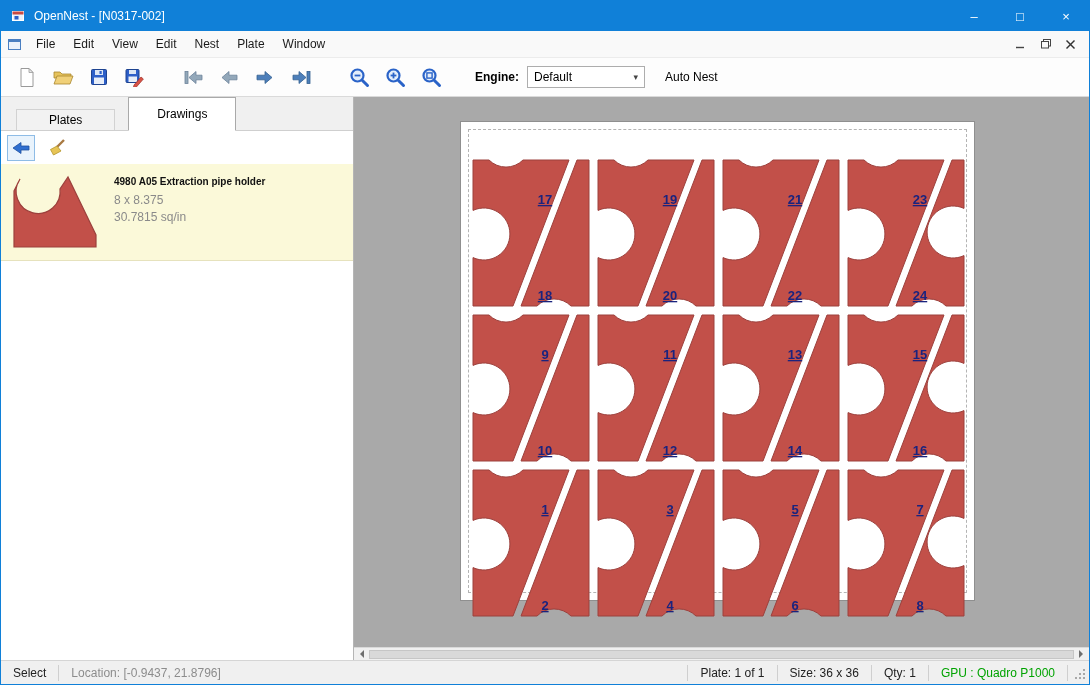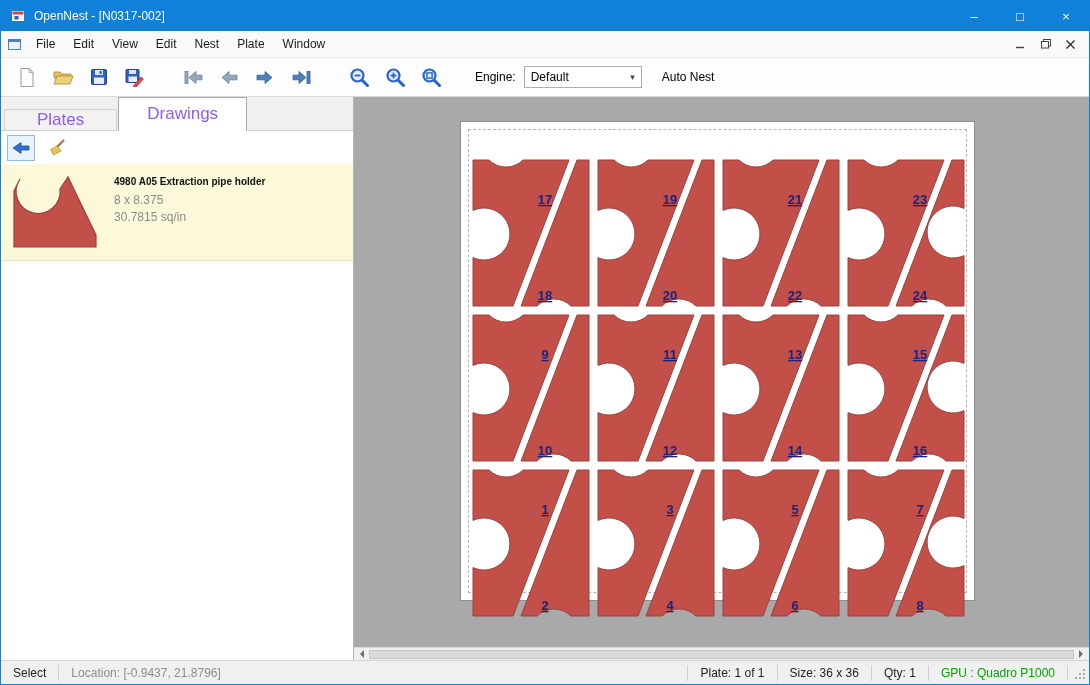--- a/index.html
+++ b/index.html
@@ -21,30 +21,30 @@
   .mdi-doc-icon{width:16px;height:15px;margin:0 4px 0 6px}
   .menu-items{display:flex;height:100%}
   .menu-item{padding:0 9px;display:flex;align-items:center}
   .mdi-controls{margin-left:auto;display:flex;align-items:center;padding-right:6px}
   .mdi-btn{width:25px;height:20px;display:flex;align-items:center;justify-content:center}
 
   
   .toolbar{flex:0 0 39px;background:#fdfdfd;border-bottom:1px solid #dadada;display:flex;align-items:center;padding-left:8px}
   .tool-group{display:flex;align-items:center;margin-right:22px}
   .tool-btn{width:36px;height:32px;display:flex;align-items:center;justify-content:center}
-  .engine-label{font-weight:normal;font-size:12px;margin:0 8px 0 4px}
+  .engine-label{font-weight:bold;font-size:12px;margin:0 8px 0 4px}
   .combo{width:118px;height:22px;border:1px solid #adadad;background:#fff;font-size:12px;display:flex;align-items:center;justify-content:space-between;padding:0 6px}
   .combo .caret{font-size:9px;color:#444}
   .autonest{font-size:12px;margin-left:20px}
 
   
   .main{flex:1;display:flex;min-height:0}
   .left-panel{flex:0 0 353px;border-right:1px solid #b5b5b5;background:#fff;display:flex;flex-direction:column}
   .tabstrip{flex:0 0 26px;background:#f0f0f0;display:flex;align-items:flex-end;padding-left:2px;border-bottom:1px solid #cfcfcf}
-  .tab{height:21px;padding:0 32px;display:flex;align-items:center;font-size:17px;background:#f2f2f2;border:1px solid #d2d2d2;border-bottom:none;margin-left:1px;color:#8b5cf6}
+  .tab{height:21px;padding:0 32px;display:flex;align-items:center;font-size:12px;background:#f2f2f2;border:1px solid #d2d2d2;border-bottom:none;margin-left:13px;color:#000000}
   .tab.active{height:25px;background:#fff;border-color:#a9a9a9;margin-bottom:-1px;border-bottom:1px solid #fff;position:relative;z-index:2;padding:16px 28px}
   .panel-toolbar{flex:0 0 33px;display:flex;align-items:center;padding:0 6px}
   .icon-btn{width:28px;height:26px;display:flex;align-items:center;justify-content:center;margin-right:8px}
   .icon-btn.selected{border:1px solid #8ebce6;background:#e9f3fc}
   .drawing-item{display:flex;background:var(--hl);border-bottom:1px solid #e6e2bd;padding:9px 8px;height:97px}
   .thumb{flex:0 0 92px;width:92px;height:78px}
   .item-text{margin-left:13px;padding-top:3px}
   .item-title{font-size:10px;font-weight:bold;color:#111;margin-bottom:5px;white-space:nowrap}
   .item-meta{font-size:12px;color:#8a8a8a;line-height:17px}
 

